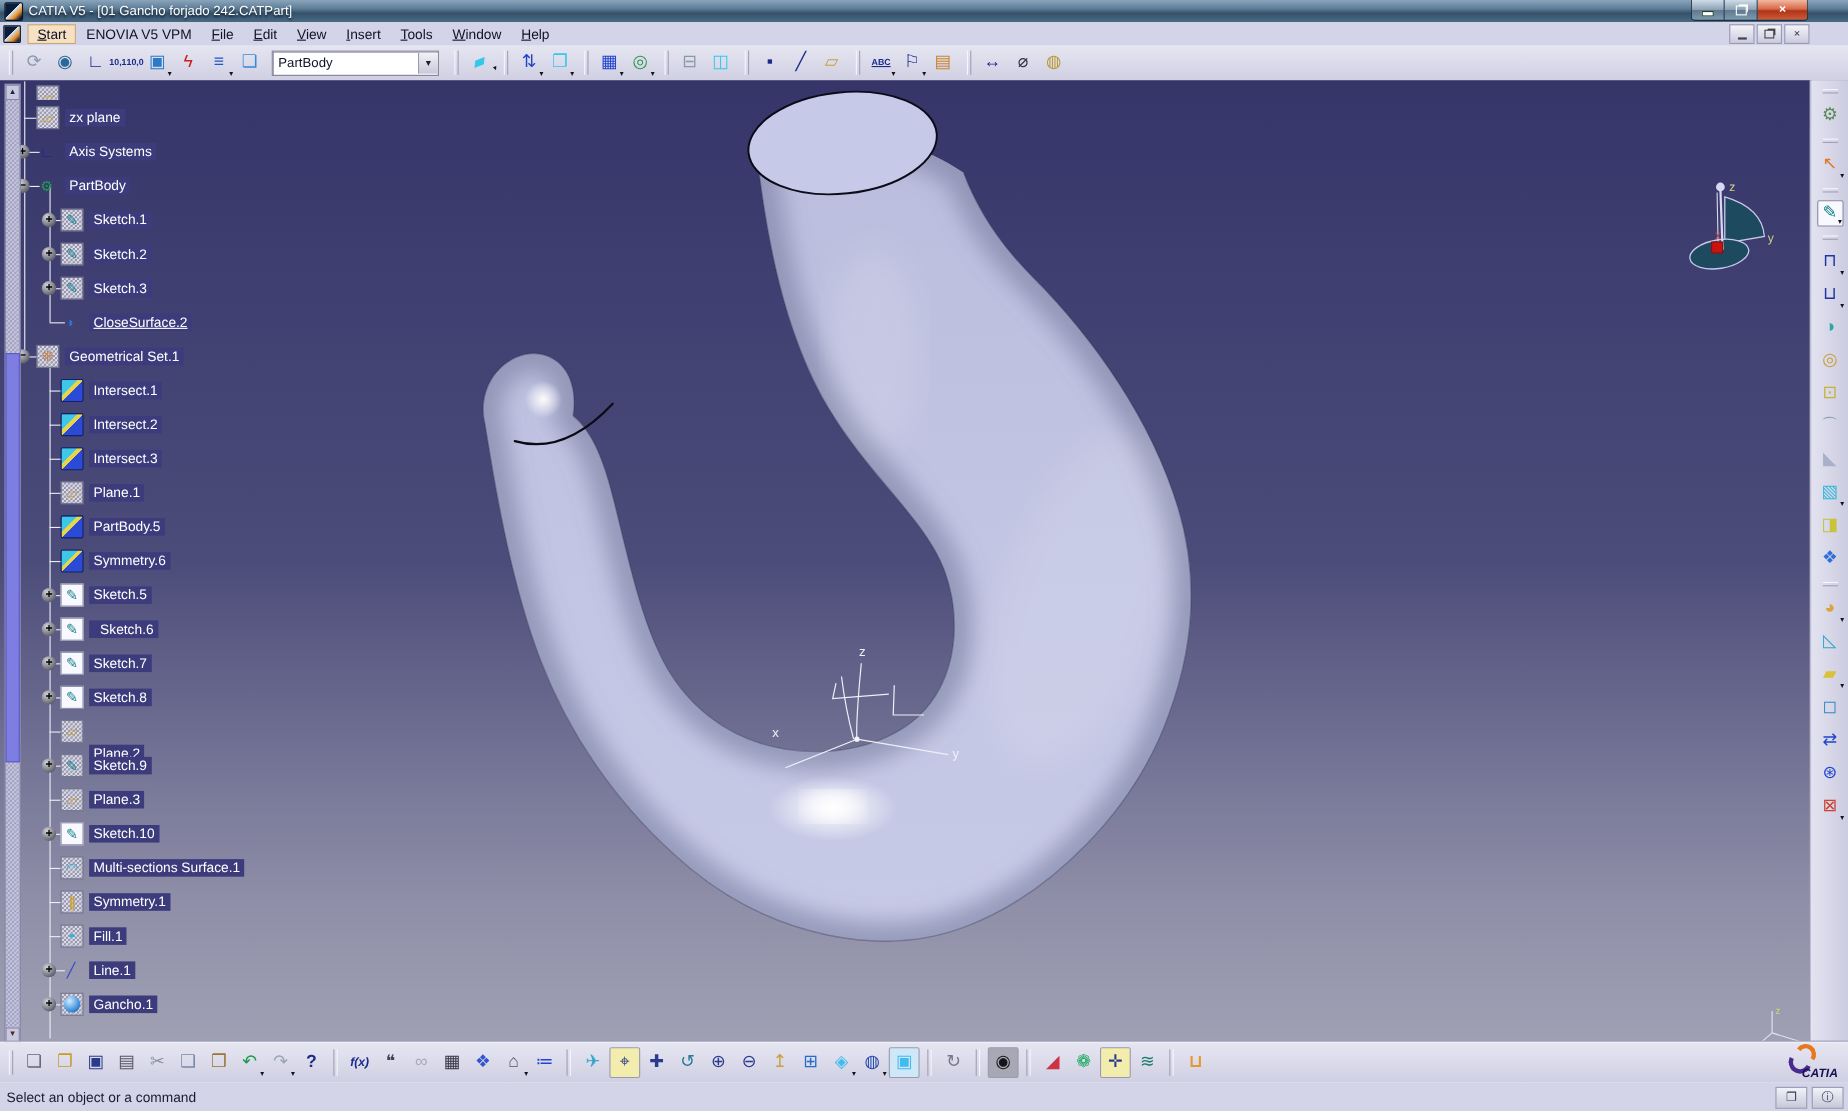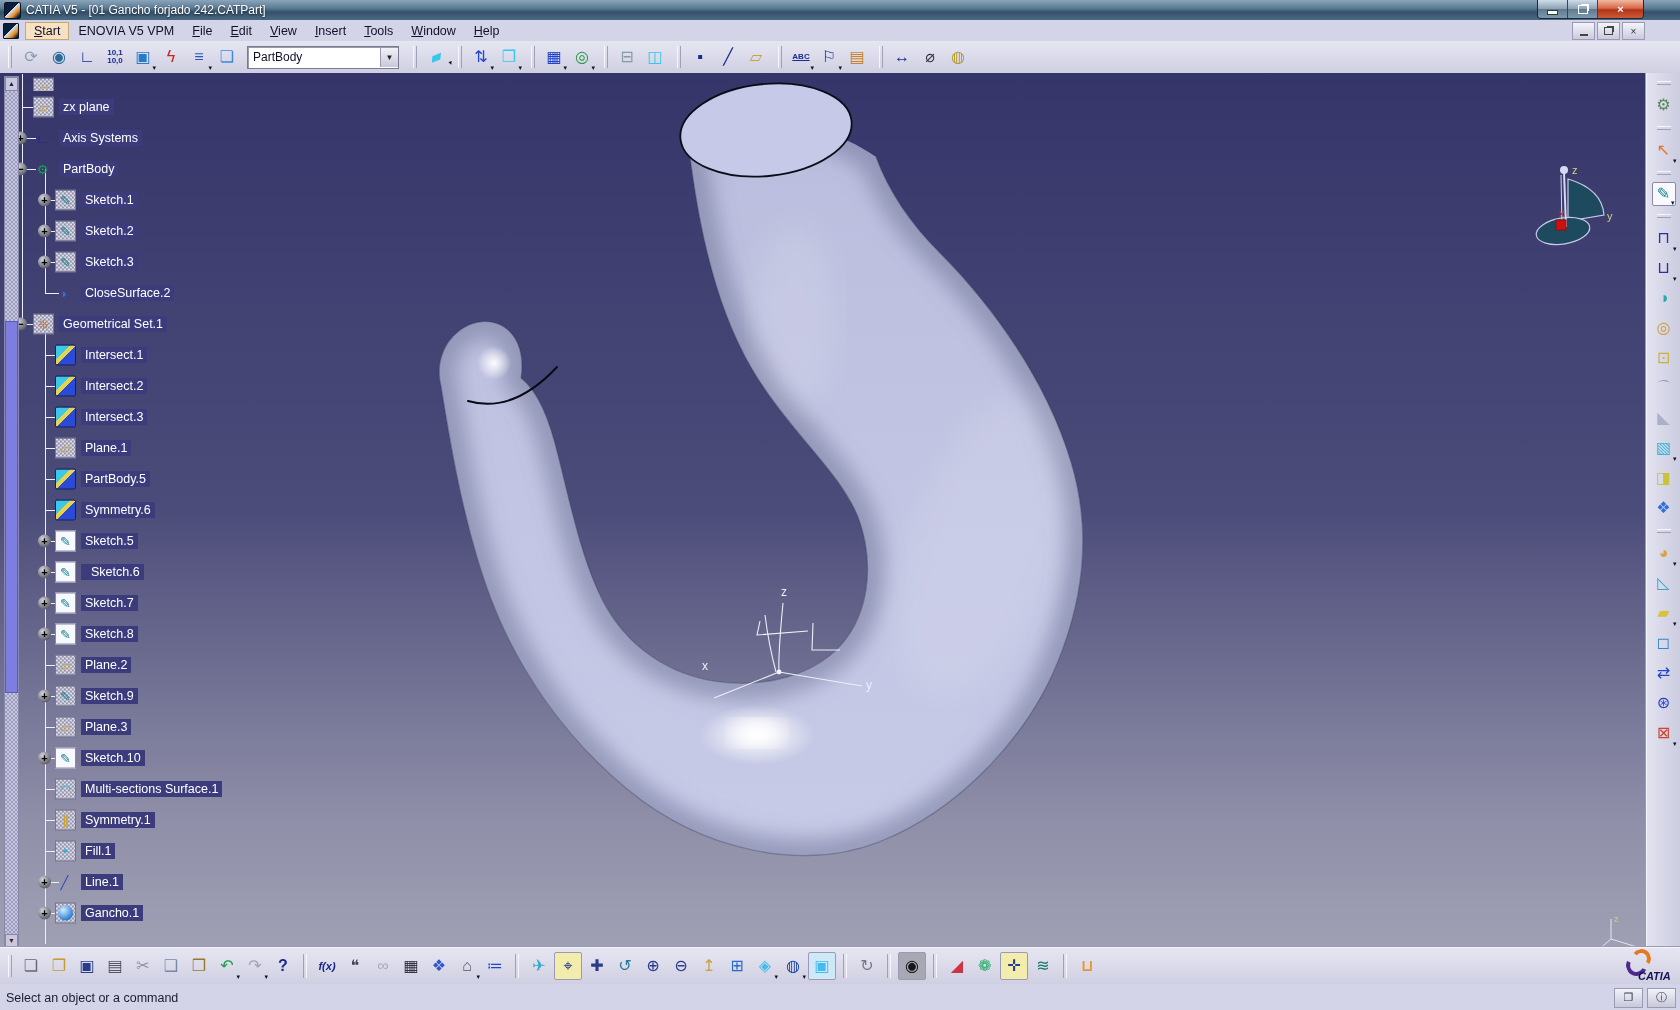--- a/index.html
+++ b/index.html
@@ -43,21 +43,21 @@
     background:linear-gradient(#e6e6f2,#cfcfe2);border-bottom:1px solid #9a9ab4;
     display:flex;align-items:center;}
   #bottomtoolbar{position:absolute;left:0;top:947px;width:1680px;height:36px;
     background:linear-gradient(#e6e6f2,#cfcfe2);border-top:1px solid #f4f4fc;
     box-shadow:0 -1px 0 #9a9ab4;display:flex;align-items:center;z-index:30;}
   .tsep{width:2px;height:24px;border-left:1px solid #a0a0b8;border-right:1px solid #f6f6fc;margin:0 6px;flex:0 0 auto;}
   .grip{width:2px;height:22px;border-left:1px solid #f6f6fc;border-right:1px solid #a0a0b8;margin:0 5px 0 8px;flex:0 0 auto;}
   .tbi{position:relative;width:26px;height:26px;margin:0 1px;display:flex;align-items:center;justify-content:center;
     font-size:16px;line-height:1;flex:0 0 auto;border-radius:2px;}
   .tbi .dd{position:absolute;right:0px;bottom:-1px;font-size:7px;color:#101020;}
-  .tbi .stack{display:flex;flex-direction:column;font-size:8px;font-weight:bold;line-height:8px;letter-spacing:0;}
+  .tbi .stack{display:flex;flex-direction:row;font-size:8px;font-weight:bold;line-height:8px;letter-spacing:0;}
   .tbi .ftext{font-style:italic;font-size:11px;font-weight:bold;}
   .tbi .abct{font-size:8px;font-weight:bold;text-decoration:underline;}
   .tbi.rot{transform:rotate(-22deg);}
   .combo{width:150px;height:21px;background:#fff;border:1px solid #7a7a94;box-shadow:inset 1px 1px 0 #9a9ab0;
     display:flex;align-items:center;margin:0 6px;flex:0 0 auto;}
   .combo .cval{flex:1;font-size:12px;color:#101028;padding-left:5px;}
   .combo .cbtn{width:17px;height:19px;background:linear-gradient(#f2f2f8,#c8c8da);border-left:1px solid #9a9ab4;
     display:flex;align-items:center;justify-content:center;font-size:8px;color:#222;}
 
   
@@ -87,21 +87,21 @@
      linear-gradient(45deg,#8f8fa8 25%,transparent 25%,transparent 75%,#8f8fa8 75%),
      linear-gradient(45deg,#8f8fa8 25%,#dcdce8 25%,#dcdce8 75%,#8f8fa8 75%);
      background-size:4px 4px;background-position:0 0,2px 2px;border:1px solid #77778f;}
   .ticon.solid{background:#f8f8ff;border:1px solid #8a8aa8;}
   .i-intersect{background:linear-gradient(135deg,#3ec8e8 0 38%,#e8d44a 38% 52%,#2a4ad8 52% 100%);
      border:1px solid #14206a;border-radius:2px;}
   .i-sphere{background:radial-gradient(circle at 35% 30%,#cfeeff,#3a8ad8 65%,#1a4a9a);border-radius:50%;
      width:15px;height:15px;margin:2px;}
   .tlabel{position:absolute;top:50%;transform:translateY(-50%);background:#3c3c7c;color:#fff;
     font-size:12.5px;padding:1px 4px;white-space:nowrap;z-index:2;}
-  .tlabel.und{}
+  .tlabel.und{text-decoration:underline;}
 
   
   #treestrip{position:absolute;left:4px;top:76px;width:13px;height:871px;z-index:6;
     background-image:
      linear-gradient(45deg,#9d9dc4 25%,transparent 25%,transparent 75%,#9d9dc4 75%),
      linear-gradient(45deg,#9d9dc4 25%,#c6c6da 25%,#c6c6da 75%,#9d9dc4 75%);
     background-size:4px 4px;background-position:0 0,2px 2px;border:1px solid #8888a8;}
   #stripthumb{position:absolute;left:0;top:244px;width:11px;height:370px;background:#7d7de2;border:1px solid #5a5ac0;}
   .stripbtn{position:absolute;left:0;width:11px;height:12px;background:#c8c8de;border:1px solid #8888a8;
     font-size:7px;line-height:12px;text-align:center;color:#202040;}
@@ -427,21 +427,21 @@
         <span class="ticon solid" style="left: 55px;">
           <span style="color: rgb(23, 128, 138);">✎</span>
         </span>
         <span class="tlabel" style="left: 81px;">Sketch.8</span>
       </div>
       <div class="trow">
         <span class="hline" style="left: 45px; width: 14px;"></span>
         <span class="ticon hatch" style="left: 55px;">
           <span style="color: rgb(202, 162, 60); font-weight: bold;">▱</span>
         </span>
-        <span class="tlabel" style="left: 81px;">Plane.2</span>
+        <span class="tlabel" style="left: 81px; margin-top: 20px;">Plane.2</span>
       </div>
       <div class="trow">
         <span class="hline" style="left: 45px; width: 14px;"></span>
         <span class="exp" style="left: 38px;">+</span>
         <span class="ticon hatch" style="left: 55px;">
           <span style="color: rgb(23, 128, 138);">✎</span>
         </span>
         <span class="tlabel" style="left: 81px;">Sketch.9</span>
       </div>
       <div class="trow">

